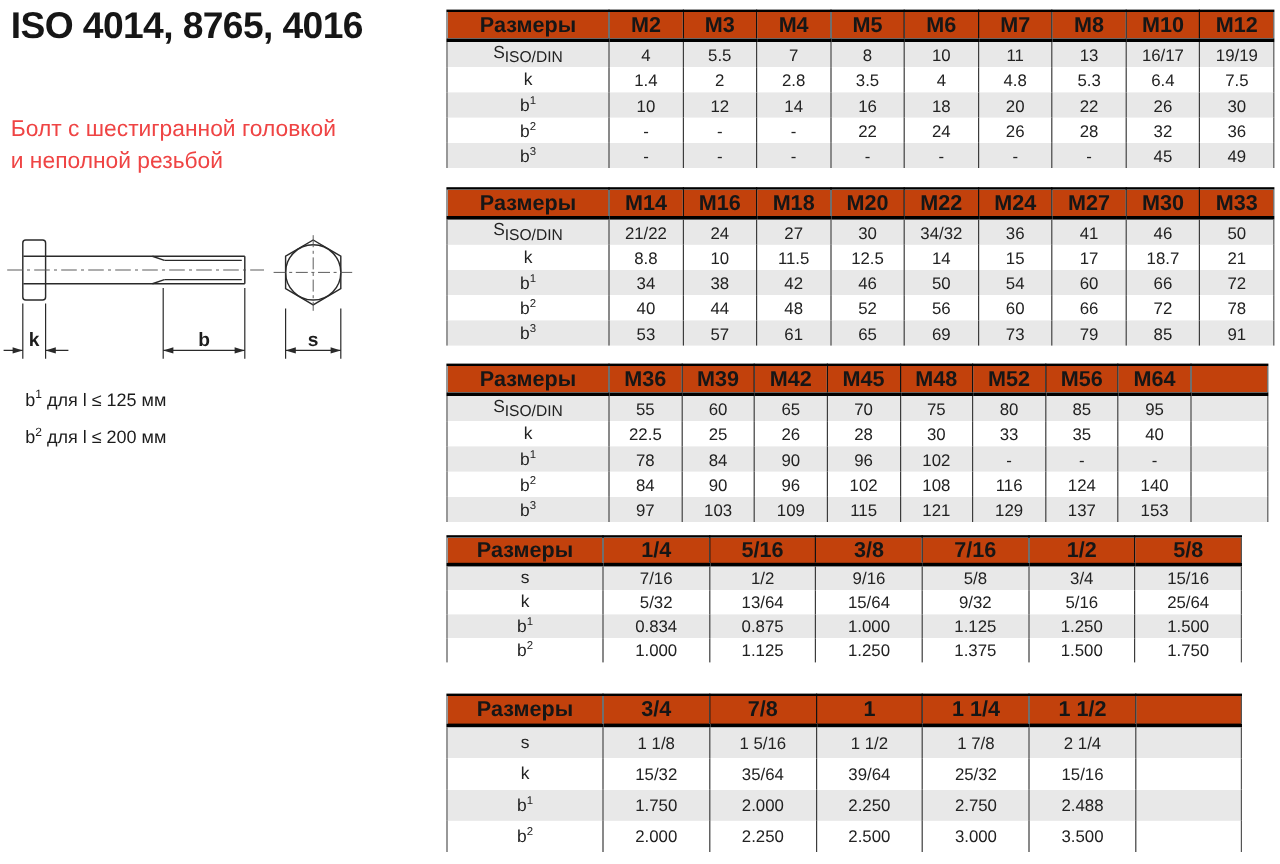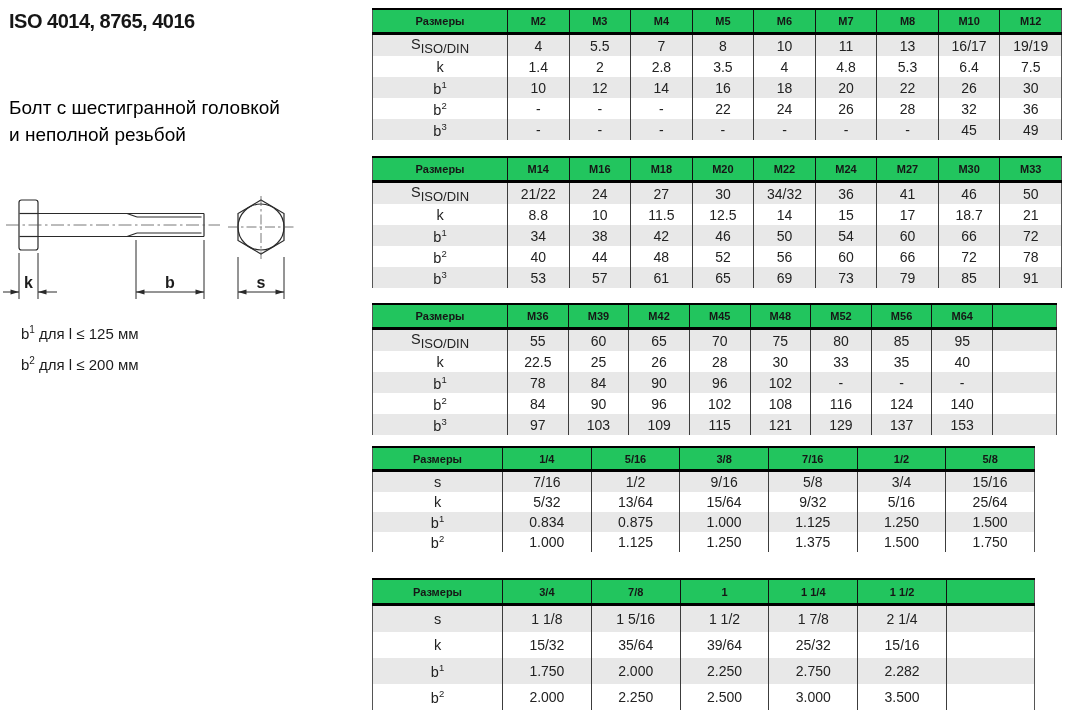--- a/index.html
+++ b/index.html
@@ -1,37 +1,37 @@
 <!DOCTYPE html>
 <html><head>
 <meta charset="utf-8">
 <style>
   html,body{margin:0;padding:0}
   body{
     width:1067px;height:720px;position:relative;background:#ffffff;
     font-family:"Liberation Sans",sans-serif;color:#1a1a1a;overflow:hidden;
   }
   
-  .title{position:absolute;left:9px;top:2px;font-weight:bold;font-size:20px;
+  .title{position:absolute;left:9px;top:2px;font-weight:bold;font-size:31px;
          letter-spacing:-0.5px;line-height:39px;color:#161616}
-  .subtitle{position:absolute;left:9px;top:94px;font-size:19px;line-height:27px;color:#000000}
+  .subtitle{position:absolute;left:9px;top:94px;font-size:19px;line-height:27px;color:#ef4444}
   .footnotes{position:absolute;left:21px;top:317px;font-size:15px;line-height:26.5px;color:#1c1c1c}
   .fn sup{font-size:10px}
   .drawing{position:absolute;left:0;top:183px}
   .drawing text{font-weight:bold;font-size:16px;fill:#1c1c1c;text-anchor:middle;
                 font-family:"Liberation Sans",sans-serif}
   
   table.tbl{
     position:absolute;left:372px;border-collapse:collapse;table-layout:fixed;
     border-top:2px solid #000;border-left:1px solid #555;border-right:1px solid #555;
     font-size:14px;
   }
   .tbl th,.tbl td{padding:0;text-align:center;vertical-align:middle;overflow:hidden;white-space:nowrap}
   .tbl thead th{
-    background:#22c55e;font-weight:bold;font-size:11px;color:#161616;
+    background:#c2410c;font-weight:bold;font-size:18px;color:#161616;
     border-bottom:3px solid #000;border-left:1.5px solid #111;
   }
   .tbl thead th:first-child{border-left:none}
   .tbl td{border-left:1px solid #3c3c3c;color:#222}
   .tbl td:first-child{border-left:none}
   .tbl tbody tr:nth-child(odd){background:#e8e8e8}
   .tbl tbody tr:nth-child(even){background:#ffffff}
   .tbl td.lbl{font-size:14.5px}
   .tbl sub{font-size:13px;letter-spacing:0}
   .tbl sup{font-size:9.5px}
@@ -490,21 +490,21 @@
         <td>25/32</td>
         <td>15/16</td>
         <td></td>
       </tr>
       <tr>
         <td class="lbl">b<sup>1</sup></td>
         <td>1.750</td>
         <td>2.000</td>
         <td>2.250</td>
         <td>2.750</td>
-        <td>2.282</td>
+        <td>2.488</td>
         <td></td>
       </tr>
       <tr>
         <td class="lbl">b<sup>2</sup></td>
         <td>2.000</td>
         <td>2.250</td>
         <td>2.500</td>
         <td>3.000</td>
         <td>3.500</td>
         <td></td>

